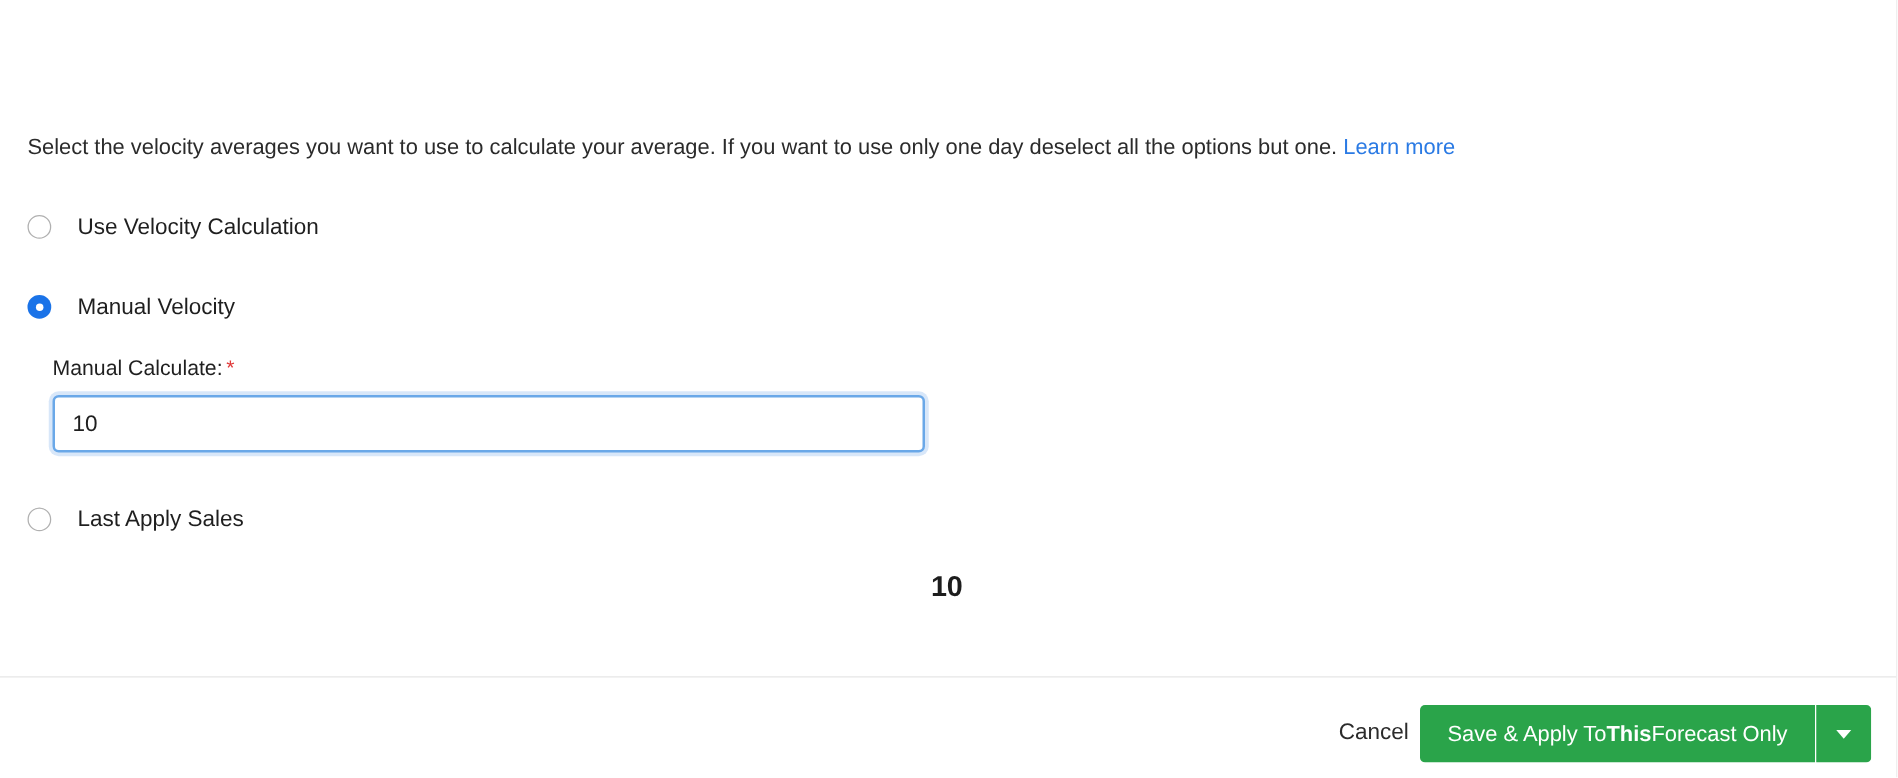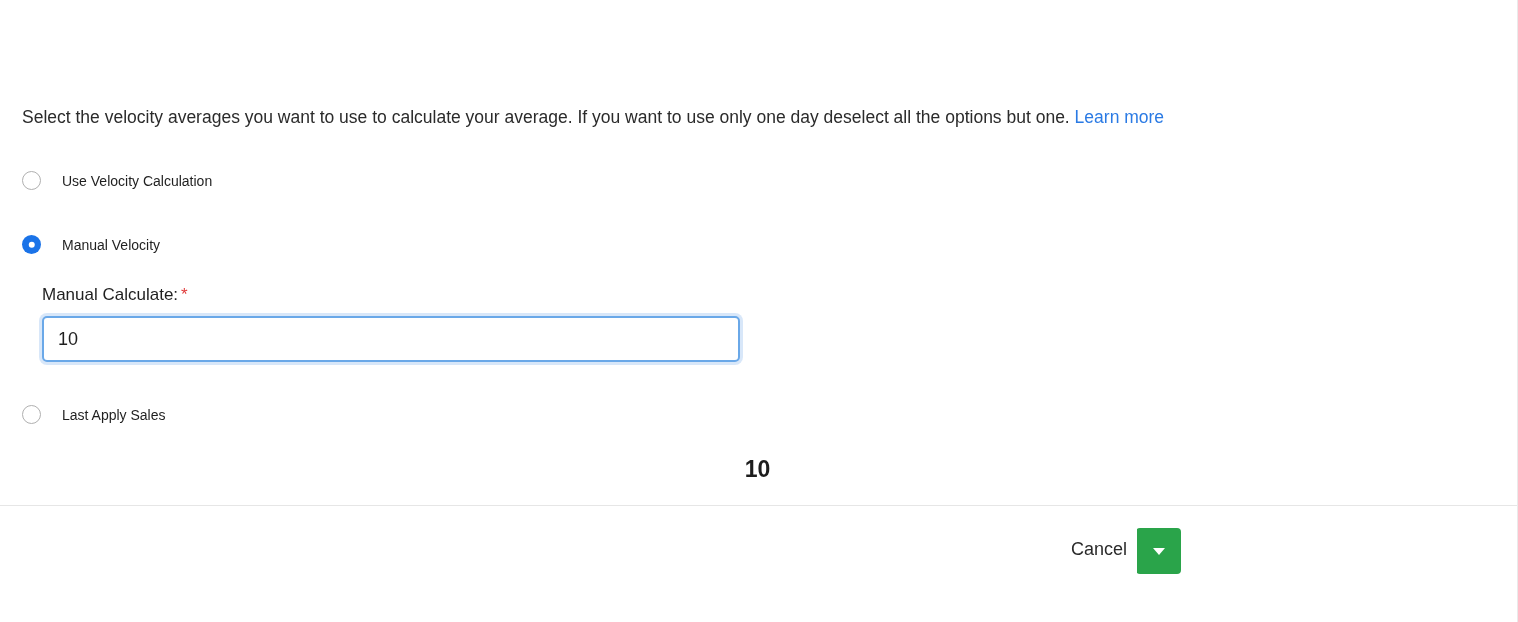--- a/index.html
+++ b/index.html
@@ -116,21 +116,21 @@
     left: 50%;
     top: 50%;
     width: 6.5px;
     height: 6.5px;
     border-radius: 50%;
     background: #ffffff;
     transform: translate(-50%, -50%);
   }
   .option-label {
     margin-left: 21px;
-    font-size: 14px;
+    font-size: 18px;
     color: #1f1f1f;
     user-select: none;
   }
 
   
   .field-block {
     position: absolute;
     left: 42px;
     top: 206px;
   }
@@ -172,21 +172,21 @@
     color: #1d1d1d;
     transform: translateX(-1px);
   }
 
   
   .modal-footer {
     position: absolute;
     left: 0;
     bottom: 0;
     width: 100%;
-    height: 117px;
+    height: 81px;
     border-top: 1px solid #e6e6e6;
     box-sizing: border-box;
     padding-left: 36px;
   }
   .cancel-button {
     position: absolute;
     right: 386px;
     top: 27px;
     font-size: 18px;
     color: #2b2b2b;
@@ -275,20 +275,25 @@
       <span class="option-label">Last Apply Sales</span>
     </div>
 
     <div class="result-value">10</div>
   </div>
 
   <div class="modal-footer">
     <button class="cancel-button">Cancel</button>
 
     <div class="split-button">
+      <button class="primary-button">
+        <span>Save &amp; Apply To </span>
+          <span class="emphasis">This</span>
+          <span> Forecast Only</span>
+      </button>
       <div class="split-divider"></div>
       <button class="dropdown-toggle">
         <span class="caret"></span>
       </button>
     </div>
   </div>
 
 </div>
 
 </body></html>

